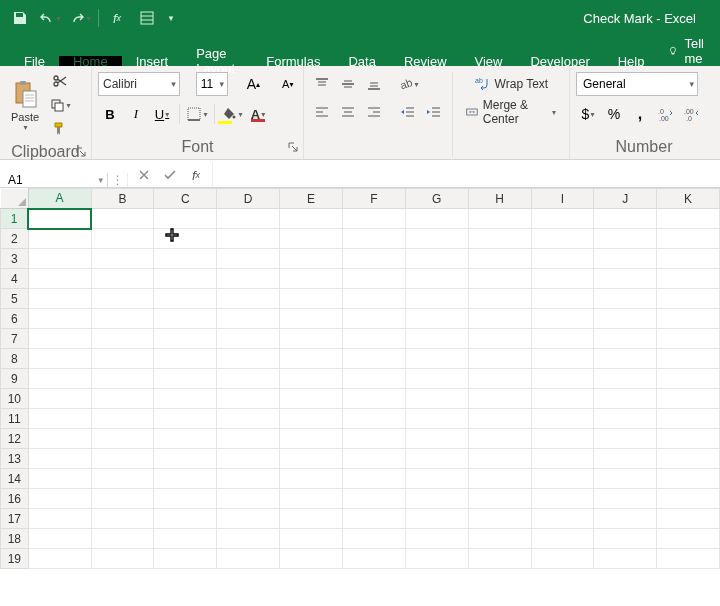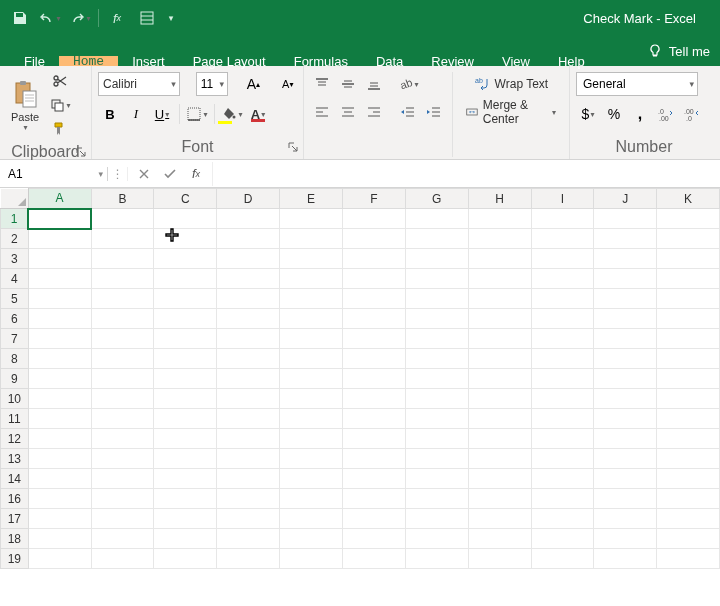--- a/index.html
+++ b/index.html
@@ -8,21 +8,21 @@
   
   .titlebar { height: 36px; background: #107c41; display: flex; align-items: center; color: #fff; padding: 0 6px; }
   .qat { display: flex; align-items: center; gap: 2px; }
   .qat .btn { width: 28px; height: 28px; display: flex; align-items: center; justify-content: center; color: #d5f0e3; }
   .qat .sep { width: 1px; height: 18px; background: rgba(255,255,255,0.25); margin: 0 2px; }
   .title-center { flex: 1; text-align: right; padding-right: 18px; font-size: 13px; }
 
   
   .tabs { height: 30px; background: #107c41; display: flex; align-items: stretch; color: #fff; font-size: 13px; padding-left: 10px; }
   .tab { padding: 0 14px; display: flex; align-items: center; cursor: default; margin-top: 20px; }
-  .tab.active { background: #fdba74; color: #217346; font-family: Liberation Mono, monospace; }
+  .tab.active { background: #000000; color: #217346; }
   .tabs .spacer { flex: 1; }
   .tellme { display: flex; align-items: center; gap: 6px; padding: 0 10px; font-size: 13px; }
 
   
   .ribbon { height: 94px; background: #f3f2f1; border-bottom: 1px solid #d4d4d4; display: flex; }
   .group { border-right: 1px solid #e1e1e1; display: flex; flex-direction: column; }
   .group-body { flex: 1; display: flex; align-items: stretch; padding: 4px; }
   .group-label { height: 20px; font-size: 16px; color: #666; text-align: center; position: relative; line-height: 16px; }
   .group-label .launcher { position: absolute; right: 4px; top: 2px; width: 12px; height: 12px; display:flex;align-items:center;justify-content:center; }
   .rbtn { display: flex; align-items: center; justify-content: center; border: 1px solid transparent; }
@@ -47,21 +47,21 @@
   .align-body { display:flex; flex-direction:column; gap:4px; }
   .align-row { display:flex; align-items:center; gap:2px; }
   .wrap-btn, .merge-btn { height:24px; display:flex; align-items:center; gap:5px; padding:0 6px; font-size:12px; color:#333; }
 
   
   .number { width: 148px; border-right:none;}
   .num-combo { width:122px; height:24px; background:#fff; border:1px solid #bcbcbc; display:flex; align-items:center; padding:0 6px; font-size:12px; position:relative; margin-bottom:6px;}
   .num-row { display:flex; gap:2px; }
 
   
-  .fbar { height: 28px; border-bottom: 1px solid #d4d4d4; display:flex; align-items:center; background:#fff; }
+  .fbar { height: 28px; border-bottom: 1px solid #d4d4d4; display:flex; align-items:flex-end; background:#fff; }
   .namebox { width: 108px; border-right:1px solid #d4d4d4; display:flex; align-items:center; position:relative; }
   .namebox input { width:100%; border:none; outline:none; padding:0 18px 0 8px; font-size:12px; }
   .namebox .dd { position:absolute; right:4px; font-size:9px; color:#888; }
   .fbar-btns { display:flex; align-items:center; padding:0 4px; gap:2px; border-right:1px solid #eee;}
   .fbar-btn { width:24px; height:24px; color:#777; font-size:13px;}
   .formula-input { flex:1; }
   .formula-input input { width:100%; height:100%; border:none; outline:none; padding:0 6px; font-size:12px;}
 
   
   .grid-wrap { position:relative; height: calc(606px - 36px - 30px - 94px - 28px); overflow:hidden; }
@@ -122,20 +122,21 @@
 
 <div class="tabs">
   <div class="tab">File</div>
   <div class="tab active">Home</div>
   <div class="tab">Insert</div>
   <div class="tab">Page Layout</div>
   <div class="tab">Formulas</div>
   <div class="tab">Data</div>
   <div class="tab">Review</div>
   <div class="tab">View</div>
+  <div class="tab">Developer</div>
   <div class="tab">Help</div>
   <div class="spacer"></div>
   <div class="tellme">
     <svg class="icon" viewBox="0 0 16 16">
         <path fill="none" stroke="currentColor" stroke-width="1.2" d="M8 2a4 4 0 0 0-2 7.5V12h4V9.5A4 4 0 0 0 8 2zM6 13h4"></path>
       </svg>
     <span>Tell me</span>
   </div>
 </div>
 

